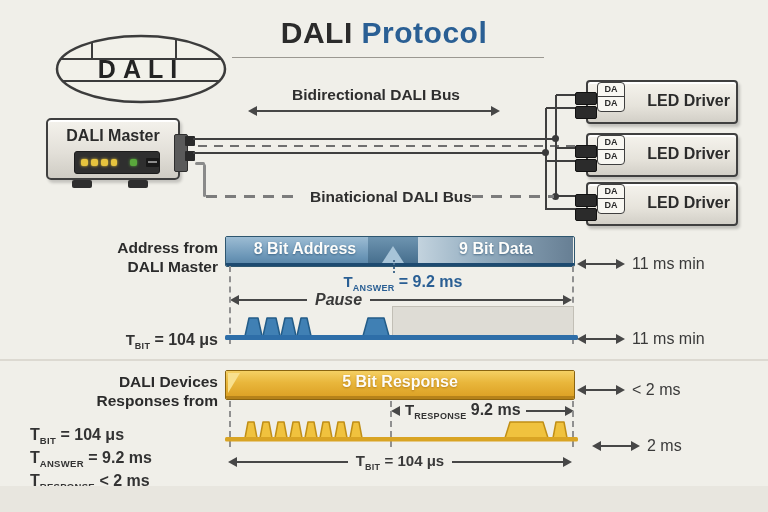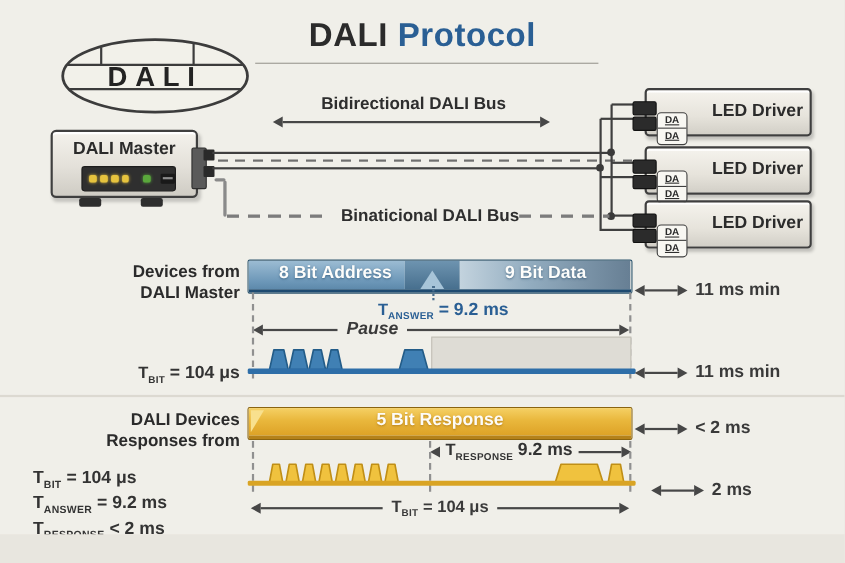--- a/index.html
+++ b/index.html
@@ -39,33 +39,33 @@
   .wire-dash{position:absolute;height:2px;background:repeating-linear-gradient(90deg,#6f6f6f 0 9px,transparent 9px 16px);}
   .busdash{position:absolute;height:3px;background:repeating-linear-gradient(90deg,#7c7c7c 0 11px,transparent 11px 19px);}
   .dot{position:absolute;width:7px;height:7px;border-radius:50%;background:#3a3a3a;}
   .graywire{position:absolute;background:#8a8a8a;border-radius:2px;}
 
   
   .driver{width:148px;height:40px;border:2px solid #3f3f3f;border-radius:4px;
     background:linear-gradient(180deg,#f5f3ed 0%,#e6e3db 60%,#d2cfc7 100%);
     box-shadow:inset 0 2px 0 #fff,2px 3px 3px rgba(0,0,0,.2);}
   .driver-label{position:absolute;left:42px;right:6px;top:10px;text-align:right;font-size:16px;font-weight:bold;color:#2b2b2b;}
-  .term{position:absolute;left:9px;top:20px;width:26px;height:28px;background:#f8f7f2;border:1.5px solid #3f3f3f;border-radius:4px;text-decoration:underline;}
+  .term{position:absolute;left:9px;top:0;width:26px;height:28px;background:#f8f7f2;border:1.5px solid #3f3f3f;border-radius:4px;}
   .term-cell{height:13px;line-height:13px;text-align:center;font-size:9px;font-weight:bold;color:#2b2b2b;}
   .term-cell.first{border-bottom:1px solid #3f3f3f;}
   .dplug{position:absolute;left:-13px;width:20px;height:11px;background:#2b2b2b;border:1px solid #111;border-radius:2px;}
 
   
   .arr{position:absolute;display:flex;align-items:center;}
   .arr .ln{height:2px;background:#474747;}
   .arr .grow{flex:1;}
   .hd-l{width:0;height:0;border:5px solid transparent;border-right:9px solid #474747;border-left:0;}
   .hd-r{width:0;height:0;border:5px solid transparent;border-left:9px solid #474747;border-right:0;}
   .arr .txt{padding:0 8px;font-size:16px;font-weight:bold;color:#3a3a3a;white-space:nowrap;background:#f0efe9;}
-  .side-txt{font-size:16px;font-weight:bold;color:#3a3a3a;white-space:nowrap;margin-left:7px;}
+  .side-txt{font-size:16px;font-weight:normal;color:#3a3a3a;white-space:nowrap;margin-left:7px;}
 
   .buslabel{font-size:15.5px;font-weight:bold;color:#2e2e2e;text-align:center;background:#f0efe9;padding:0 6px;}
 
   
   .secLabel{font-size:15.5px;font-weight:bold;color:#2b2b2b;text-align:right;line-height:1.25;}
   .cmdbar{left:225px;top:236px;width:350px;height:31px;border:1.5px solid #2e566f;border-radius:2px;box-sizing:border-box;overflow:hidden;}
   .cb-addr{position:absolute;left:0;top:0;width:142px;height:26px;background:linear-gradient(180deg,#9cbcd3 0%,#6b96b7 75%,#5d89ab 100%);}
   .cb-band{position:absolute;left:142px;top:0;width:50px;height:26px;background:linear-gradient(180deg,#6e94b0 0%,#476f8e 100%);}
   .cb-tri{position:absolute;left:14px;bottom:0;width:0;height:0;border-left:11px solid transparent;border-right:11px solid transparent;border-bottom:17px solid #a7c4d8;}
   .cb-data{position:absolute;left:192px;top:0;width:155px;height:26px;background:linear-gradient(90deg,#c3d3de 0%,#93adc0 40%,#677f94 100%);}
@@ -178,21 +178,21 @@
     <div class="dplug" style="top:10px;"></div>
     <div class="dplug" style="top:24px;"></div>
     <div class="term">
       <div class="term-cell first">DA</div>
       <div class="term-cell">DA</div>
     </div>
     <div class="driver-label">LED Driver</div>
   </div>
 
   <div class="abs secLabel" style="left:60px;top:238px;width:158px;">
-    <div>Devices from</div>
+    <div>Address from</div>
     <div>DALI Master</div>
   </div>
 
   <div class="abs cmdbar">
     <div class="cb-addr"></div>
     <div class="cb-band">
       <div class="cb-tri"></div>
     </div>
     <div class="cb-data"></div>
     <div class="cb-bottom"></div>

